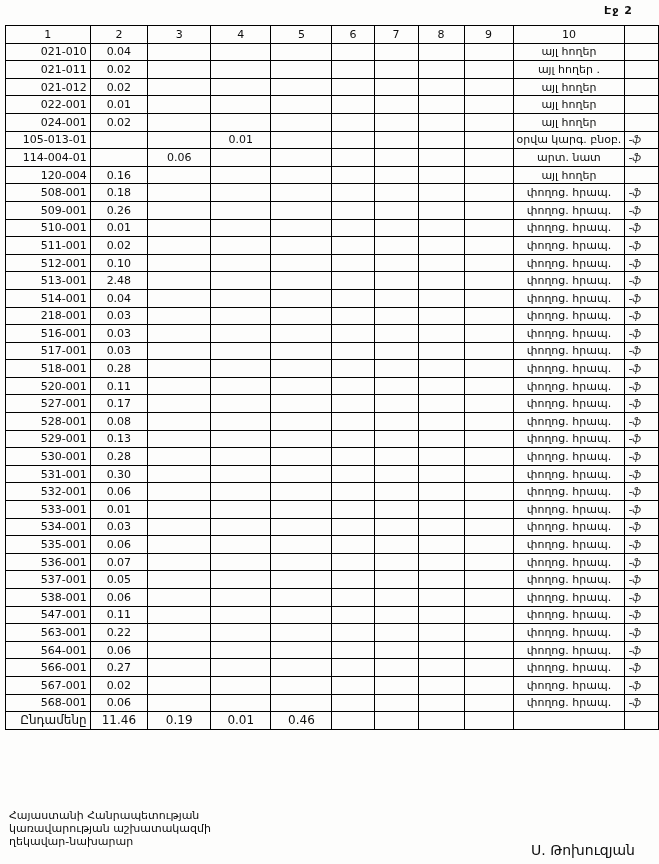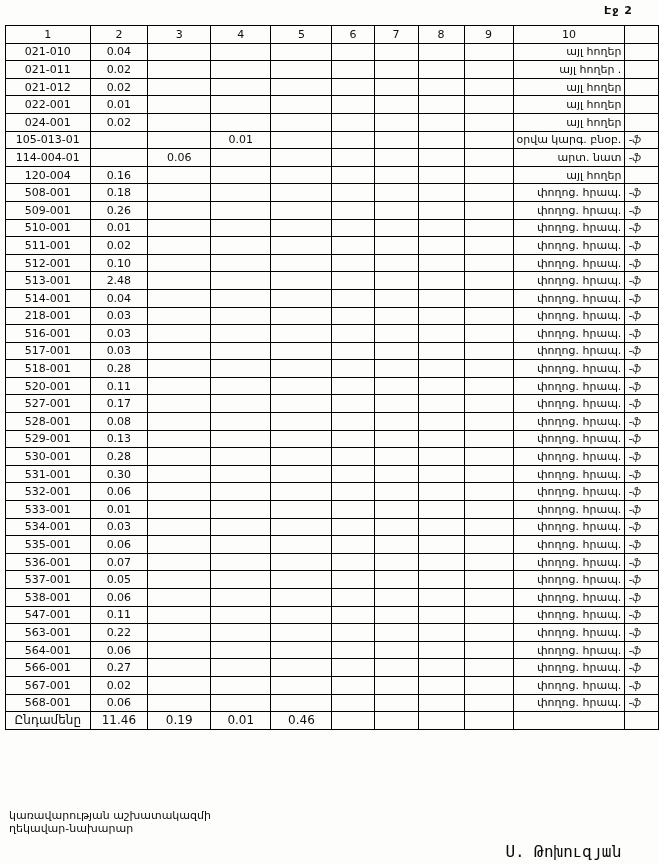--- a/index.html
+++ b/index.html
@@ -23,41 +23,40 @@
     border:1px solid #000;
     height:16.6px;
     padding:0 3px;
     font-size:11px;
     line-height:15px;
     white-space:nowrap;
     overflow:hidden;
     font-weight:normal;
   }
   table.doc th{text-align:center;}
-  td.c-left{text-align:center;}
+  td.c-left{text-align:right;}
   td.c-num{text-align:center;}
-  td.c-cat{text-align:right;}
+  td.c-cat{text-align:center;}
   th.mark-col, td.mark-col{
     border:none;
     background:transparent;
     font-size:9px;
     color:#333;
     padding:0 0 0 7px;
     font-style:italic;
     text-align:left;
   }
   tr.total-row td{font-size:12px;}
   .footer{
     position:absolute;left:9px;top:809px;
     font-size:11px;line-height:13px;
   }
   .signature{
-    position:absolute;right:38px;top:842px;
-    font-size:16px;
-    font-family:Liberation Mono, monospace;
+    position:absolute;right:24px;top:842px;
+    font-size:14px;
   }
 </style>
 </head>
 <body>
 
 <div class="page">
 
   <div class="page-label">Էջ 2</div>
 
   <table class="doc">
@@ -594,19 +593,20 @@
           <td class="c-num"></td>
           <td class="c-num"></td>
           <td class="c-num"></td>
           <td class="c-cat"></td>
           <td class="mark-col"></td>
         </tr>
       </tbody>
   </table>
 
   <div class="footer">
+    <div>Հայաստանի Հանրապետության</div>
     <div>կառավարության աշխատակազմի</div>
     <div>ղեկավար-նախարար</div>
   </div>
 
   <div class="signature">Ս. Թոխուզյան</div>
 
 </div>
 
 </body></html>

